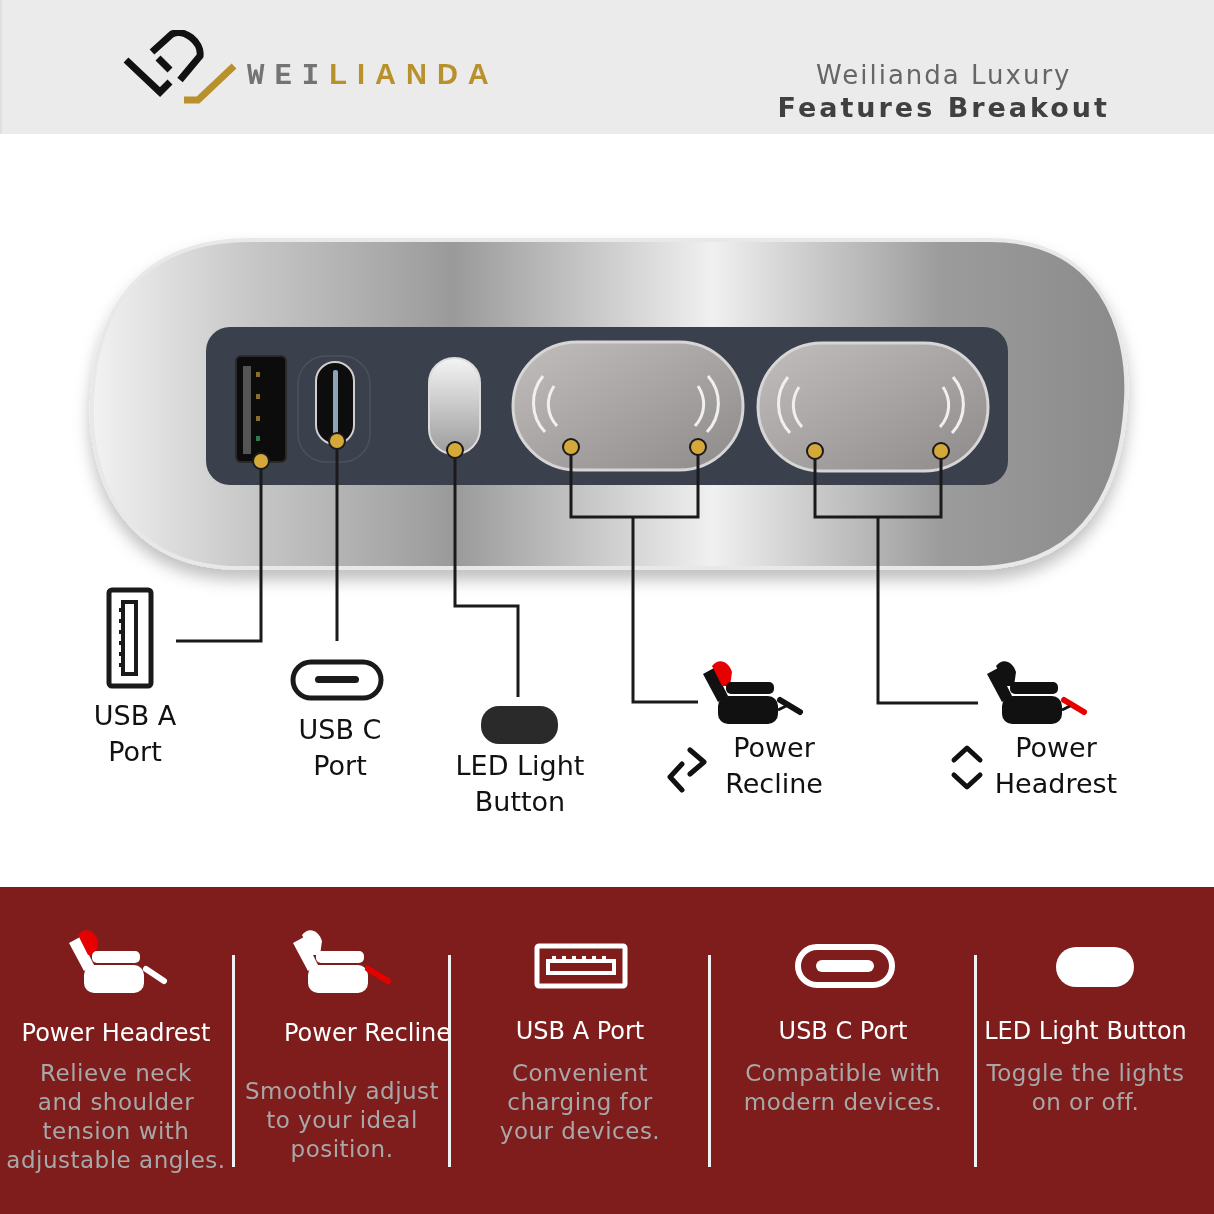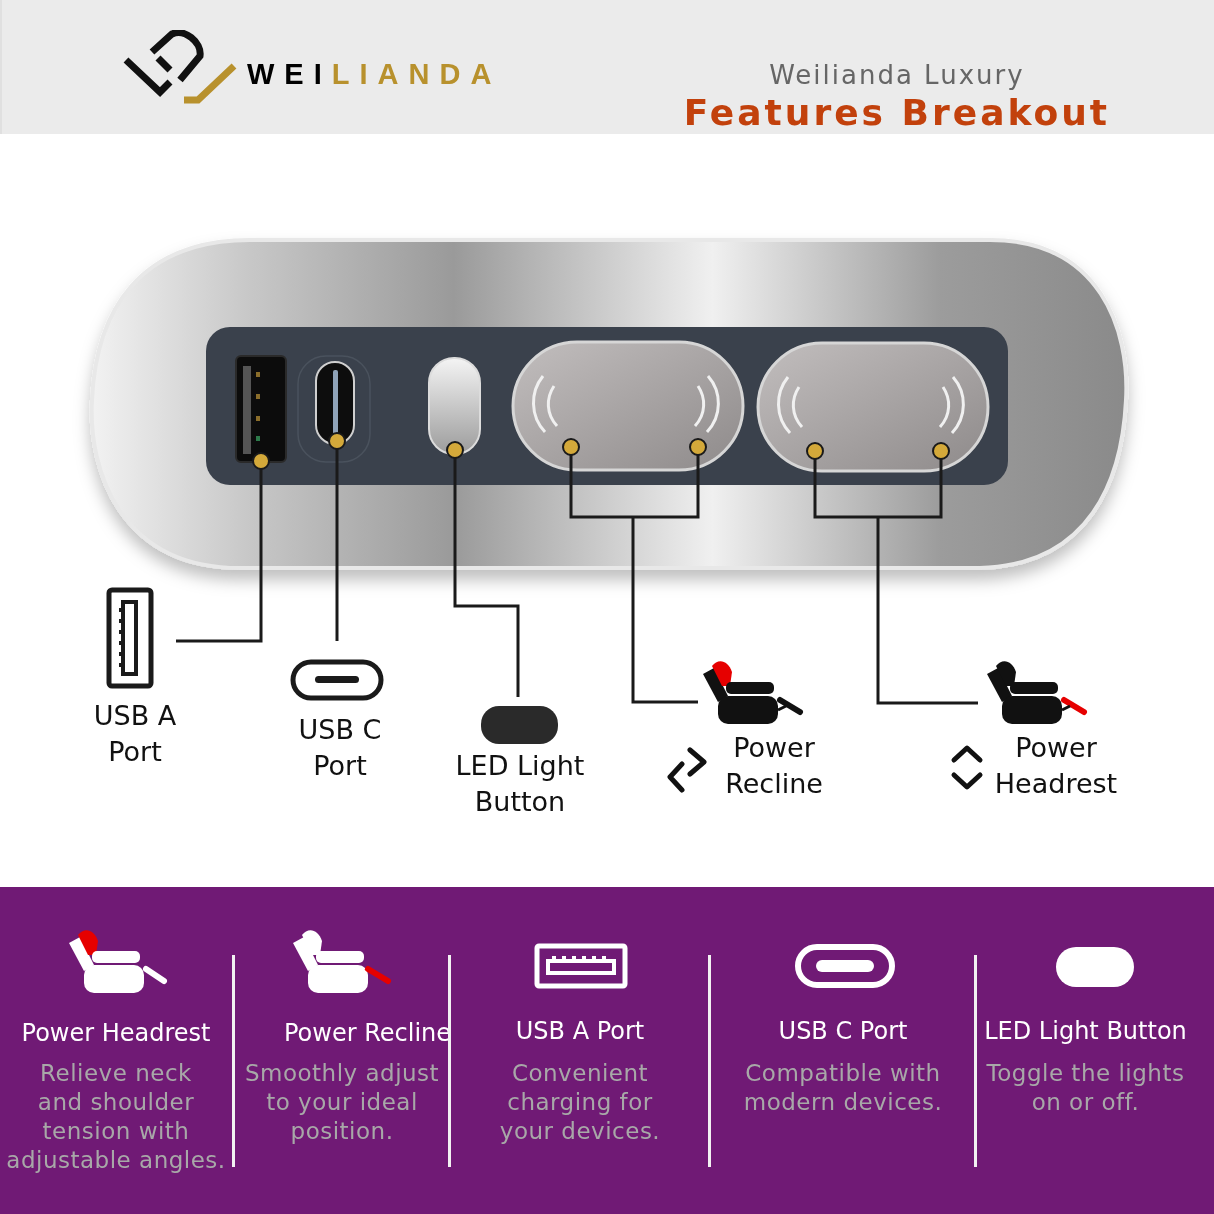--- a/index.html
+++ b/index.html
@@ -3,34 +3,34 @@
 <meta charset="utf-8">
 <style>
   * { box-sizing: border-box; margin: 0; padding: 0; }
   html, body { width: 1214px; height: 1214px; background: #ffffff; overflow: hidden; }
   body { position: relative; font-family: "DejaVu Sans", "Liberation Sans", sans-serif; color: #111; }
 
   
   .header { position: absolute; left: 0; top: 0; width: 1214px; height: 134px; background: #ebebeb; border-left: 2px solid #e0e0e0; }
   .logo { position: absolute; left: 120px; top: 30px; width: 120px; height: 76px; }
   .brand { position: absolute; left: 245px; top: 58px; font-family: "Liberation Sans", sans-serif; font-weight: bold; font-size: 29px; letter-spacing: 10px; }
-  .brand .b1 { color: #000000; }
+  .brand .b1 { color: #737373; font-family: Liberation Mono, monospace; }
   .brand .b2 { color: #b8912d; }
   .tagline { position: absolute; right: 104px; top: 36px; text-align: center; }
   .tagline .t1 { display: block; font-size: 26px; color: #666; letter-spacing: 2px; font-family: "DejaVu Sans", sans-serif; margin-top: 24px; }
-  .tagline .t2 { display: block; font-size: 36px; color: #c2410c; font-weight: bold; letter-spacing: 3px; margin-top: 2px; font-family: "DejaVu Sans", sans-serif; }
+  .tagline .t2 { display: block; font-size: 27px; color: #404040; font-weight: bold; letter-spacing: 3px; margin-top: 2px; font-family: "DejaVu Sans", sans-serif; }
 
   
   .panel-wrap { position: absolute; left: 0; top: 134px; width: 1214px; height: 888px; }
   svg.scene { position: absolute; left: 0; top: 0; }
 
   .label { position: absolute; text-align: center; font-size: 27px; line-height: 36px; color: #111; font-family: "DejaVu Sans", sans-serif; }
 
   
-  .bottom { position: absolute; left: 0; top: 887px; width: 1214px; height: 327px; background: #701a75; text-decoration: underline; }
+  .bottom { position: absolute; left: 0; top: 887px; width: 1214px; height: 327px; background: #7f1d1d; text-decoration: underline; }
   .feat { position: absolute; top: 0; text-align: center; }
   .feat .ic { position: absolute; }
   .feat .ft { position: absolute; left: 0; right: 0; color: #fff; font-size: 24px; text-align: center; white-space: nowrap; font-family: "DejaVu Sans", sans-serif; }
   .feat .fd { position: absolute; left: 0; right: 0; color: #a8a8a8; font-size: 23px; line-height: 29px; text-align: center; font-family: "DejaVu Sans", sans-serif; letter-spacing: 0.5px; }
   .divider { position: absolute; top: 68px; width: 3px; height: 212px; background: #f2f2f2; }
 </style>
 </head>
 <body>
 
 <div class="header">
@@ -223,21 +223,21 @@
 
   <div class="feat" style="left:236px; width:212px; height:327px;">
     <svg class="ic" style="left:54px; top:42px;" width="102" height="66" viewBox="0 0 102 66">
       <path d="M3 14 L14 8 L28 36 L18 42 Z" fill="#fff"></path>
       <path d="M12 6 C18 -2 28 0 32 12 L30 26 L22 26 Z" fill="#fff"></path>
       <rect x="26" y="22" width="48" height="12" rx="5" fill="#fff"></rect>
       <rect x="18" y="36" width="60" height="28" rx="10" fill="#fff"></rect>
       <path d="M78 40 L98 52" stroke="#e60000" stroke-width="6" stroke-linecap="round"></path>
     </svg>
     <div class="ft" style="top:132px;padding-left:48px;">Power Recline</div>
-    <div class="fd" style="top:172px;">
+    <div class="fd" style="top:190px;">
       <div>Smoothly adjust</div>
         <div>to your ideal</div>
         <div>position.</div>
     </div>
   </div>
   <div class="divider" style="left:448px;"></div>
 
   <div class="feat" style="left:452px; width:256px; height:327px;">
     <svg class="ic" style="left:82px; top:56px;" width="94" height="46" viewBox="0 0 94 46">
       <rect x="3" y="3" width="88" height="40" rx="2" fill="none" stroke="#fff" stroke-width="5"></rect>

